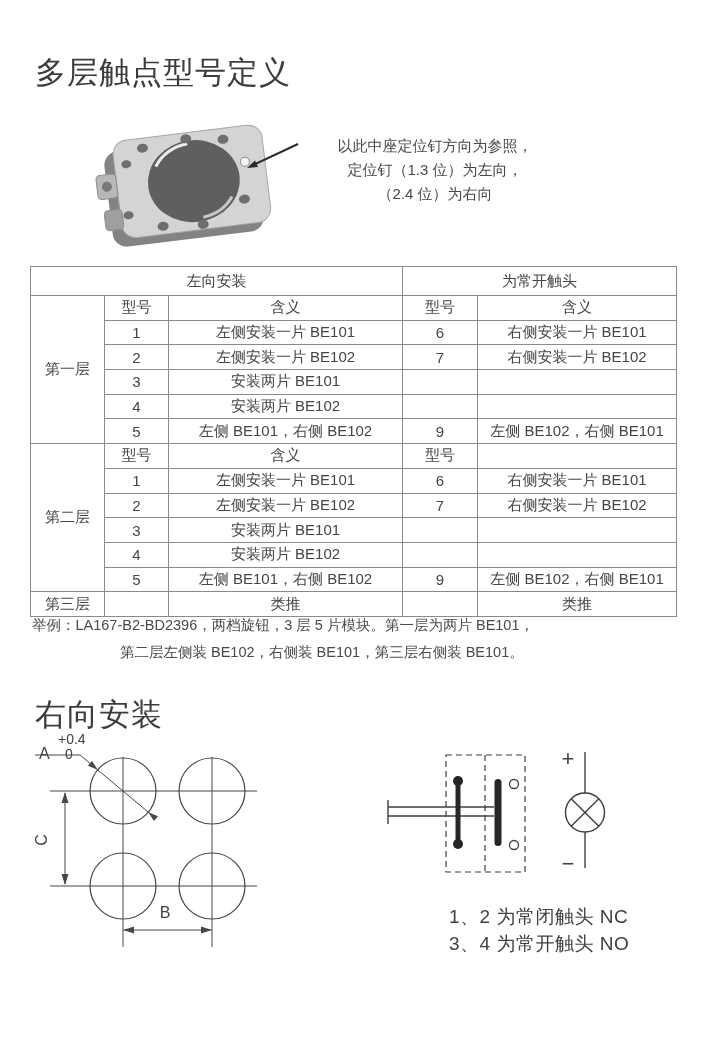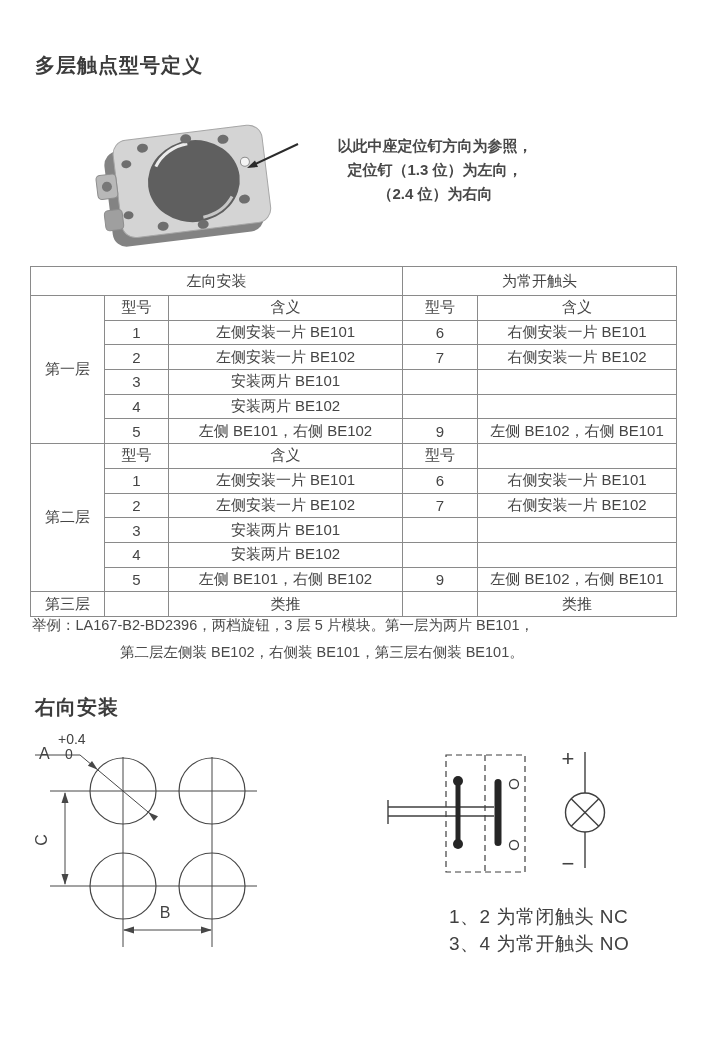--- a/index.html
+++ b/index.html
@@ -1,22 +1,22 @@
 <!DOCTYPE html>
 <html><head>
 <meta charset="utf-8">
 <style>
   html,body{margin:0;padding:0;background:#ffffff;}
   #page{
     position:relative;width:709px;height:1064px;background:#ffffff;overflow:hidden;
     font-family:"Liberation Sans","DejaVu Sans",sans-serif;color:#424242;
   }
   .abs{position:absolute;}
-  .sec-title{font-size:20px;font-weight:700;color:#3c3c3c;letter-spacing:1px;}
-  .part-note{width:280px;text-align:center;font-size:15px;line-height:24px;color:#484848;white-space:pre-line;font-weight:bold;}
+  .sec-title{font-size:31px;font-weight:400;color:#3c3c3c;letter-spacing:1px;}
+  .part-note{width:280px;text-align:center;font-size:15px;line-height:24px;color:#484848;white-space:pre-line;}
   table.model{
     border-collapse:collapse;table-layout:fixed;width:646px;
     font-size:15px;color:#454545;
   }
   table.model td{
     border:1px solid #8a8a8a;text-align:center;vertical-align:middle;
     height:23.7px;padding:0 2px;overflow:hidden;white-space:nowrap;
   }
   table.model tr.toprow td{height:28px;}
   .example{font-size:14.5px;line-height:27px;color:#4a4a4a;}

